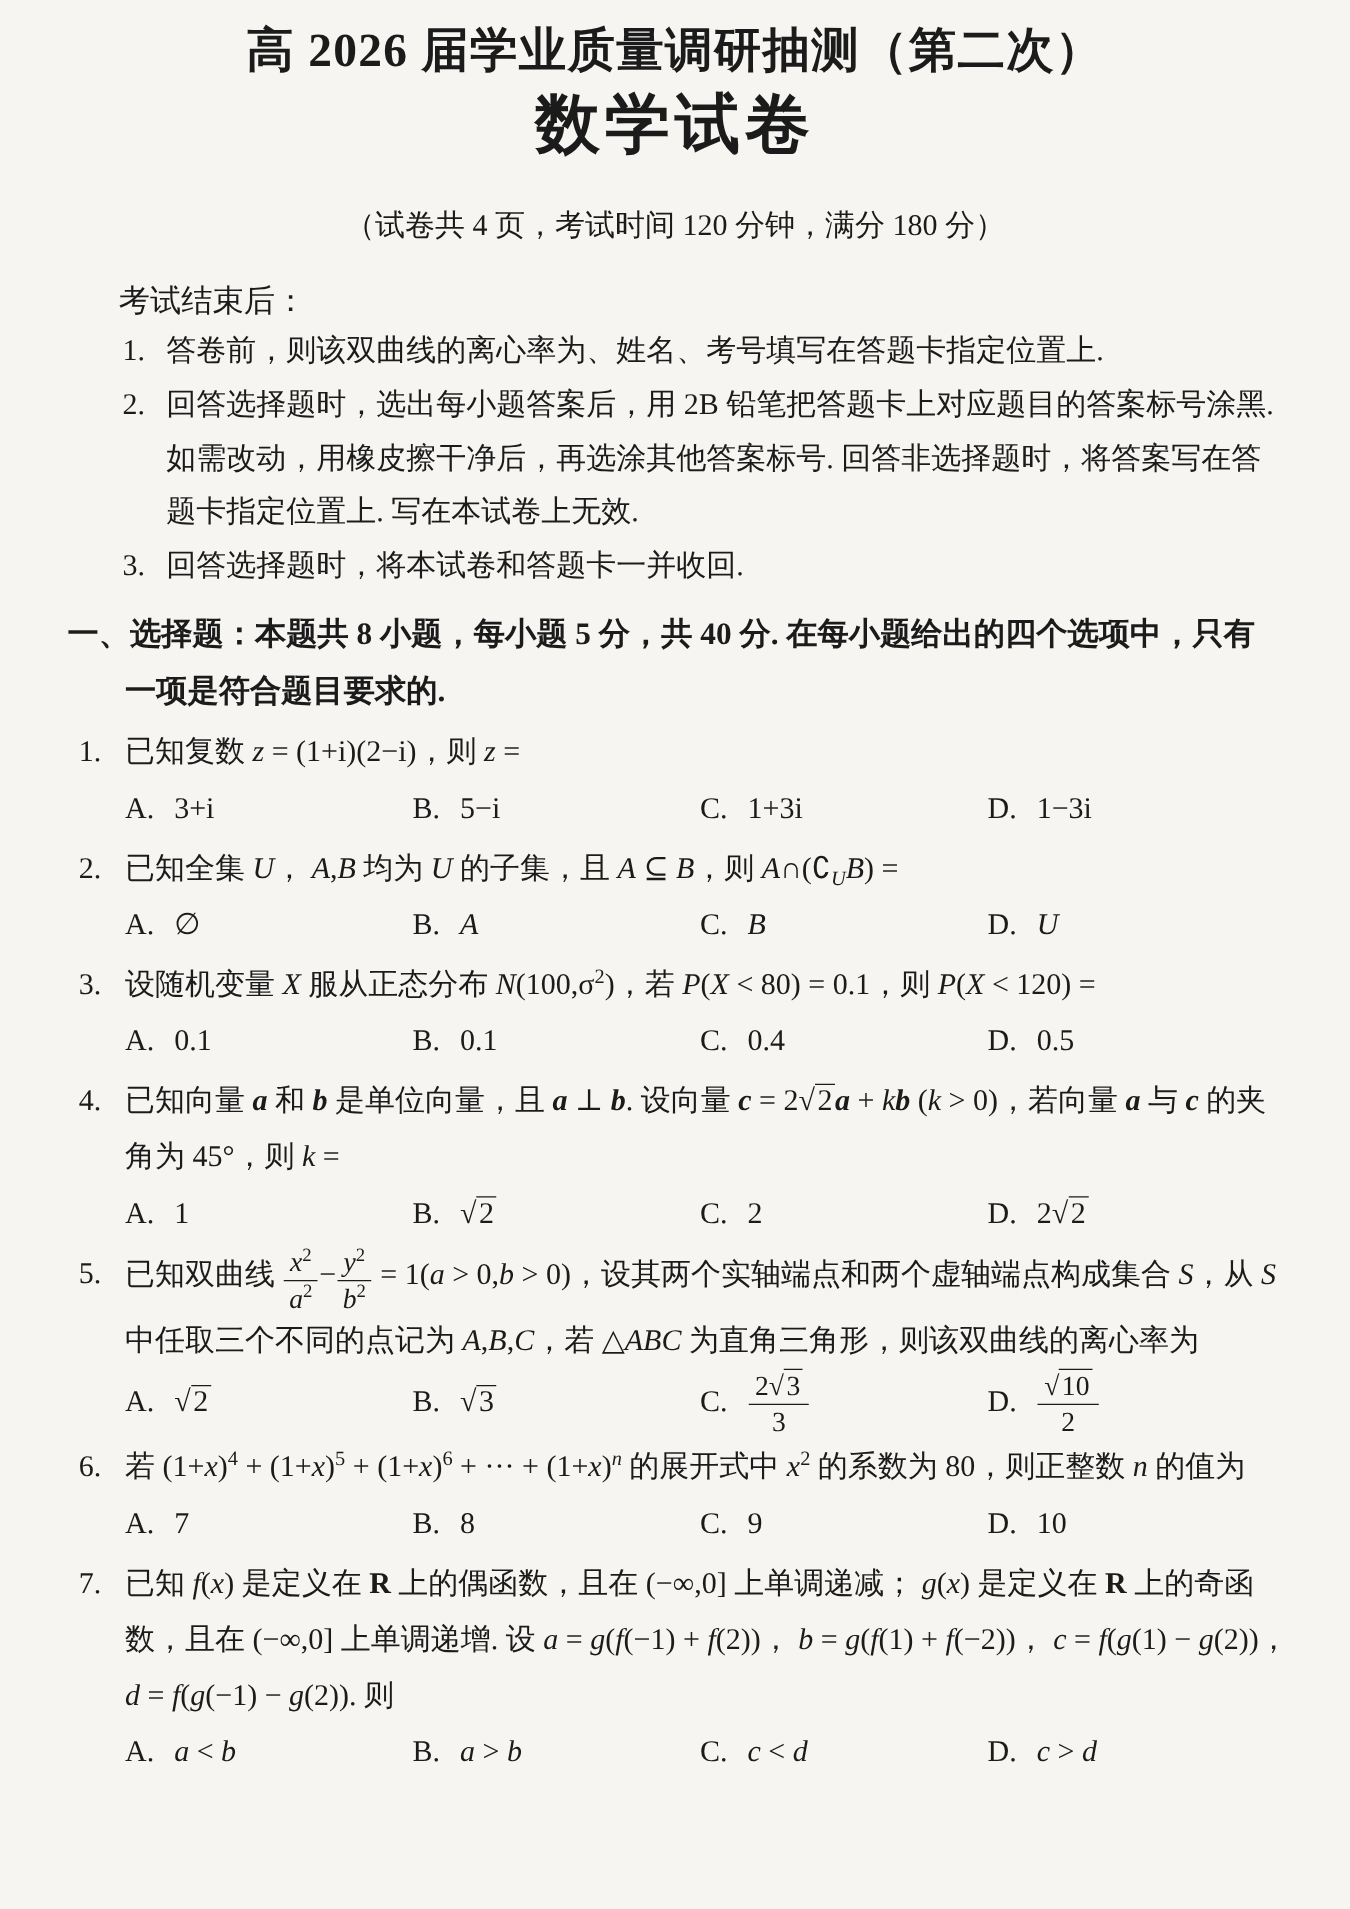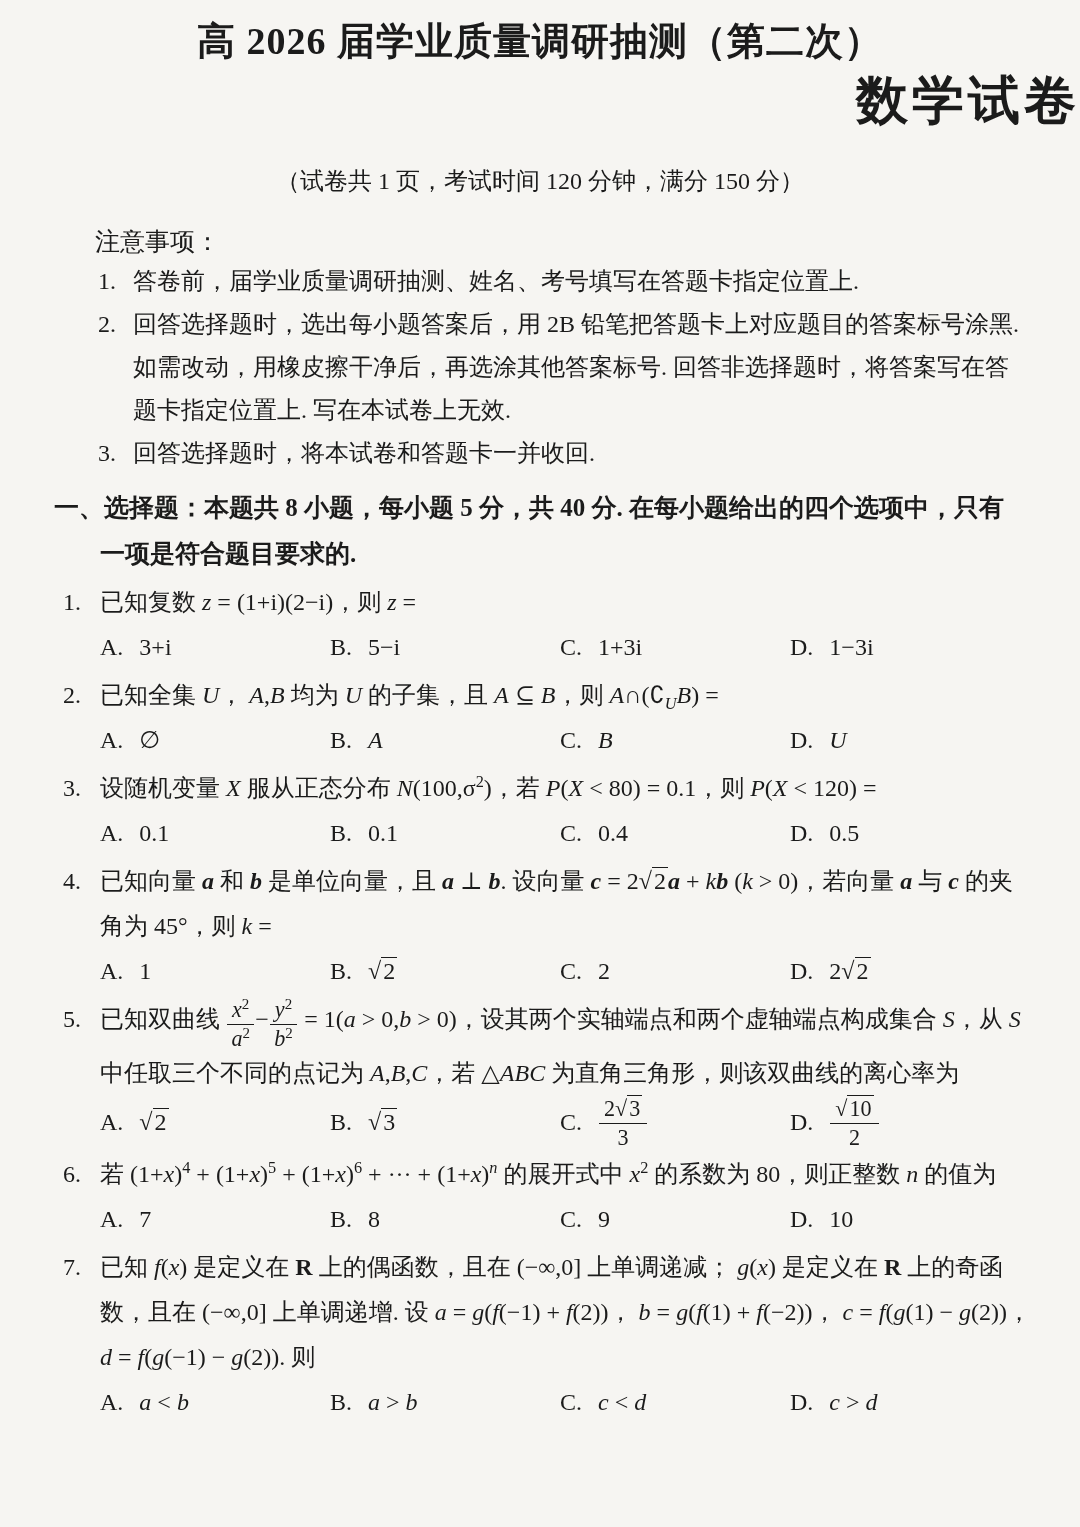--- a/index.html
+++ b/index.html
@@ -10,21 +10,21 @@
     font-family:"Liberation Serif","DejaVu Serif","DejaVu Sans",serif;
     font-size:24px;
     overflow:hidden;
   }
   .page{position:relative;width:1080px;height:1527px;}
   .title1{
     text-align:center;font-weight:700;font-size:38px;line-height:50px;
     padding-top:16px;letter-spacing:1px;
   }
   .title2{
-    text-align:right;font-weight:700;font-size:52px;line-height:66px;
+    text-align:center;font-weight:700;font-size:52px;line-height:66px;
     margin-top:2px;letter-spacing:4px;
   }
   .info{
     text-align:center;font-size:24px;line-height:30px;margin-top:32px;
   }
   .notes-h{
     margin:28px 0 0 95px;font-size:25px;line-height:36px;
   }
   .note{
     position:relative;padding-left:133px;padding-right:55px;
@@ -56,27 +56,27 @@
   .sq{white-space:nowrap;}
   .sq .ol{border-top:1.6px solid currentColor;padding:0 2px;}
 </style>
 </head>
 <body>
 
 <div class="page">
 
   <div class="title1">高 2026 届学业质量调研抽测（第二次）</div>
   <div class="title2">数学试卷</div>
-  <div class="info">（试卷共 1 页，考试时间 120 分钟，满分 150 分）</div>
-
-  <div class="notes-h">注意事项：</div>
+  <div class="info">（试卷共 4 页，考试时间 120 分钟，满分 180 分）</div>
+
+  <div class="notes-h">考试结束后：</div>
 
   <div class="note">
     <span class="nnum">1.</span>
-    <span>答卷前，届学业质量调研抽测、姓名、考号填写在答题卡指定位置上.</span>
+    <span>答卷前，则该双曲线的离心率为、姓名、考号填写在答题卡指定位置上.</span>
   </div>
   <div class="note">
     <span class="nnum">2.</span>
     <span>回答选择题时，选出每小题答案后，用 2B 铅笔把答题卡上对应题目的答案标号涂黑. 如需改动，用橡皮擦干净后，再选涂其他答案标号. 回答非选择题时，将答案写在答题卡指定位置上. 写在本试卷上无效.</span>
   </div>
   <div class="note">
     <span class="nnum">3.</span>
     <span>回答选择题时，将本试卷和答题卡一并收回.</span>
   </div>
 

